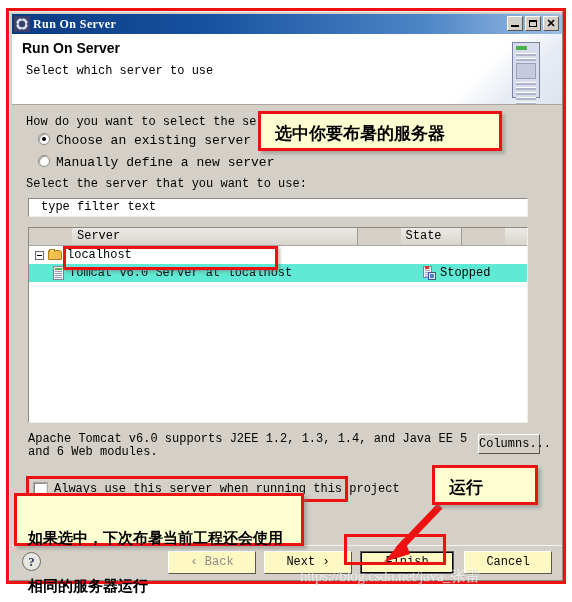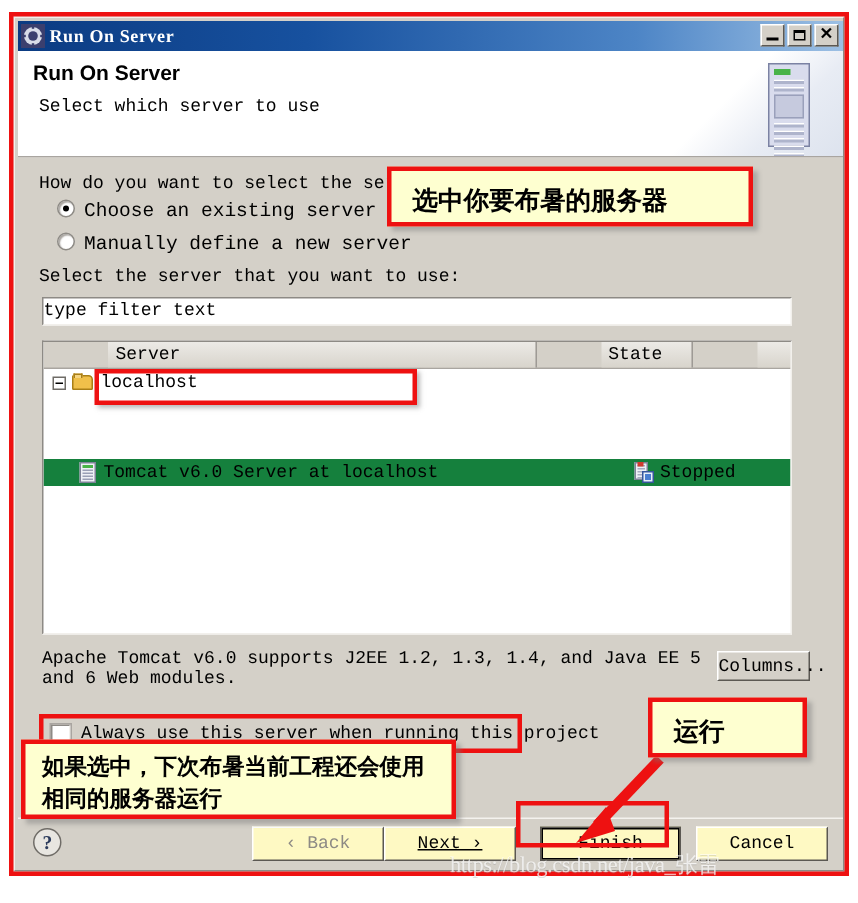--- a/index.html
+++ b/index.html
@@ -224,21 +224,21 @@
     left: 16px; top: 93px;
     width: 500px; height: 19px;
     background: #ffffff;
     border-left: 1px solid #8d8a85;
     border-top: 1px solid #8d8a85;
     border-right: 1px solid #f2f0ec;
     border-bottom: 1px solid #f2f0ec;
     box-sizing: border-box;
     font-size: 12px;
     line-height: 17px;
-    padding-left: 0;
+    padding-left: 12px;
     color: #000;
     overflow: hidden;
     white-space: nowrap;
     font-family: "Liberation Mono", monospace;
   }
 
   
   .table-wrap {
     position: absolute;
     left: 16px; top: 122px;
@@ -273,21 +273,21 @@
   .th.c2 { width: 82px; }
   .th.c3 { width: 28px; border-right: none; }
   .trow {
     display: flex;
     height: 18px;
     align-items: center;
     font-size: 12px;
     color: #000;
     white-space: nowrap;
   }
-  .trow.sel { background: #15803d; margin-top: 42px; }
+  .trow.sel { background: #5eead4; }
   .tcell1 { width: 388px; display: flex; align-items: center; overflow: hidden; }
   .tcell2 { width: 110px; display: flex; align-items: center; overflow: hidden; }
   .expander {
     width: 9px; height: 9px;
     border: 1px solid #6f6c67;
     background: #ffffff;
     margin-left: 6px;
     margin-right: 4px;
     position: relative;
     flex: 0 0 auto;
@@ -471,21 +471,21 @@
     box-sizing: border-box;
     font-size: 12px;
     color: #000;
     text-align: center;
     line-height: 21px;
     font-family: "Liberation Mono", monospace;
     white-space: nowrap;
   }
   .btn.disabled { color: #8d8a85; }
   .btn.back   { left: 156px; width: 88px; }
-  .btn.next   { left: 244px; width: 88px; text-decoration: underline; }
+  .btn.next   { left: 252px; width: 88px; }
   .btn.finish { left: 348px; width: 94px; border: 1px solid #5b5853; outline: 1px solid #000000; outline-offset: -2px; }
   .btn.cancel { left: 452px; width: 88px; }
 
   
   .finish-redbox {
     position: absolute;
     left: 344px; top: 534px;
     width: 102px; height: 31px;
     border: 3px solid #ee1111;
     box-sizing: border-box;
@@ -516,21 +516,21 @@
     font-size: 17px;
     padding: 8px 0 0 14px;
   }
   .callout.c-bottom {
     left: 14px; top: 493px;
     width: 290px; height: 53px;
     font-size: 15px;
     line-height: 21px;
     padding: 5px 0 0 11px;
   }
-  .callout.c-bottom div { white-space: nowrap; }
+  .callout.c-bottom div { white-space: nowrap; margin-top: 27px; }
 
   
   .row-redbox {
     position: absolute;
     left: 63px; top: 246px;
     width: 215px; height: 24px;
     border: 3px solid #ee1111;
     box-sizing: border-box;
     box-shadow: 2px 2px 3px rgba(120,120,120,0.5);
     z-index: 7;

